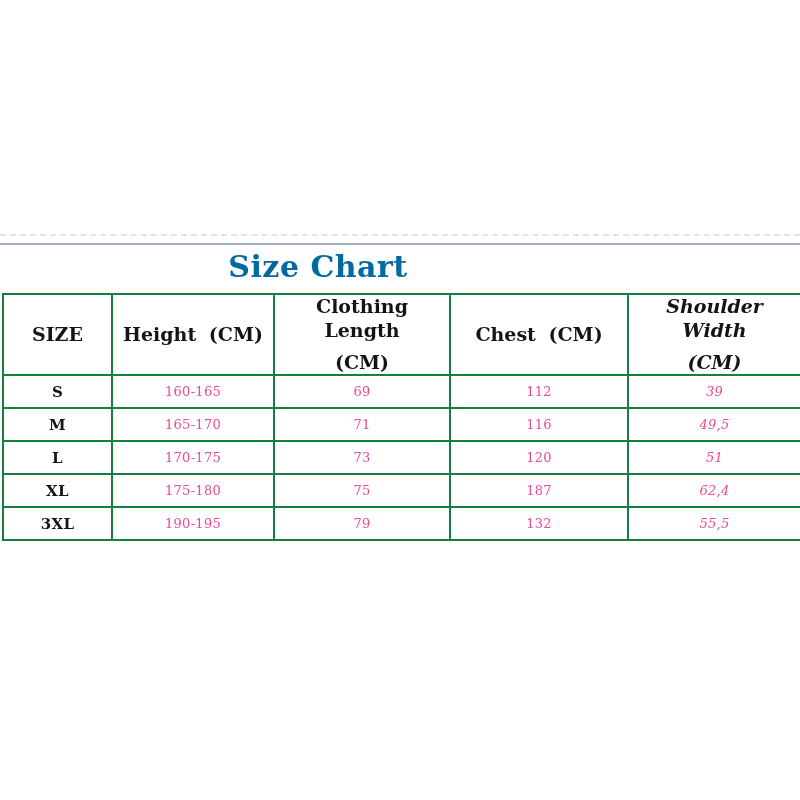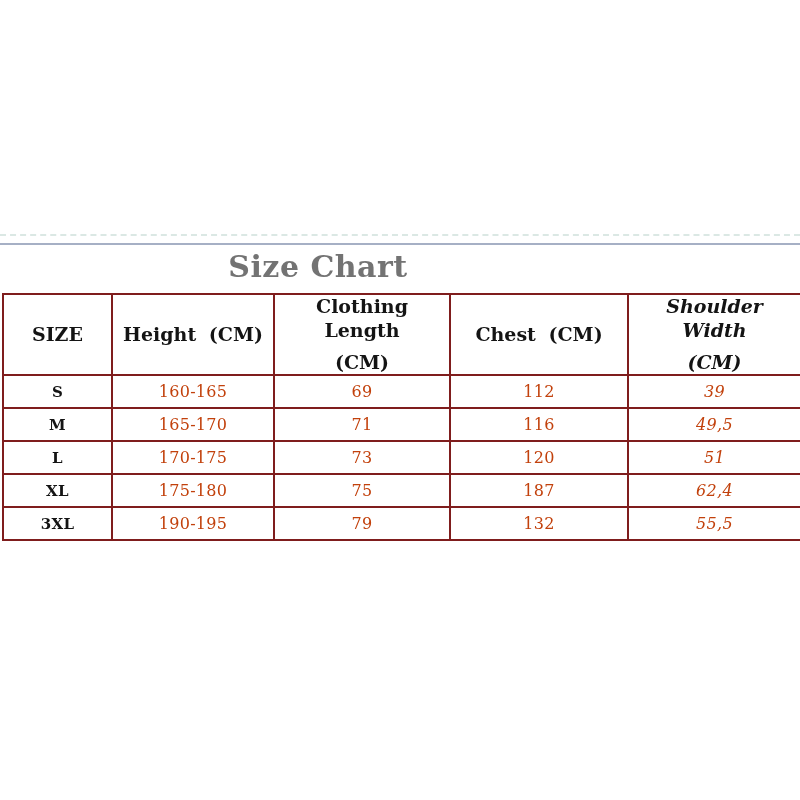--- a/index.html
+++ b/index.html
@@ -36,33 +36,33 @@
     position: absolute;
     left: 0;
     top: 249px;
     width: 636px;
     margin: 0;
     text-align: center;
     font-size: 30px;
     line-height: 36px;
     font-weight: 700;
     letter-spacing: 0.5px;
-    color: #737373;
+    color: #0369a1;
   }
   table.size-table {
     position: absolute;
     left: 2px;
     top: 293px;
     width: 798px;
     border-collapse: collapse;
     table-layout: fixed;
   }
   .size-table th,
   .size-table td {
-    border: 2px solid #7f1d1d;
+    border: 2px solid #15803d;
     padding: 0;
     text-align: center;
     vertical-align: middle;
     overflow: hidden;
   }
   .size-table th:last-child,
   .size-table td:last-child {
     border-right: none; 
     font-style: italic;
   }
@@ -80,22 +80,22 @@
     color: #141414;
   }
   .size-table th .hdr-line2:empty {
     display: none;
   }
   .size-table th .hdr-line2 {
     display: block;
     margin-top: 8px;
   }
   .size-table td {
-    font-size: 16px;
-    color: #c2410c;
+    font-size: 13px;
+    color: #ec4899;
     letter-spacing: 0.3px;
   }
   .size-table td.col-size {
     font-weight: 700;
     font-size: 15px;
     color: #141414;
   }
   .col-w-size   { width: 109px; }
   .col-w-height { width: 162px; }
   .col-w-length { width: 176px; }

